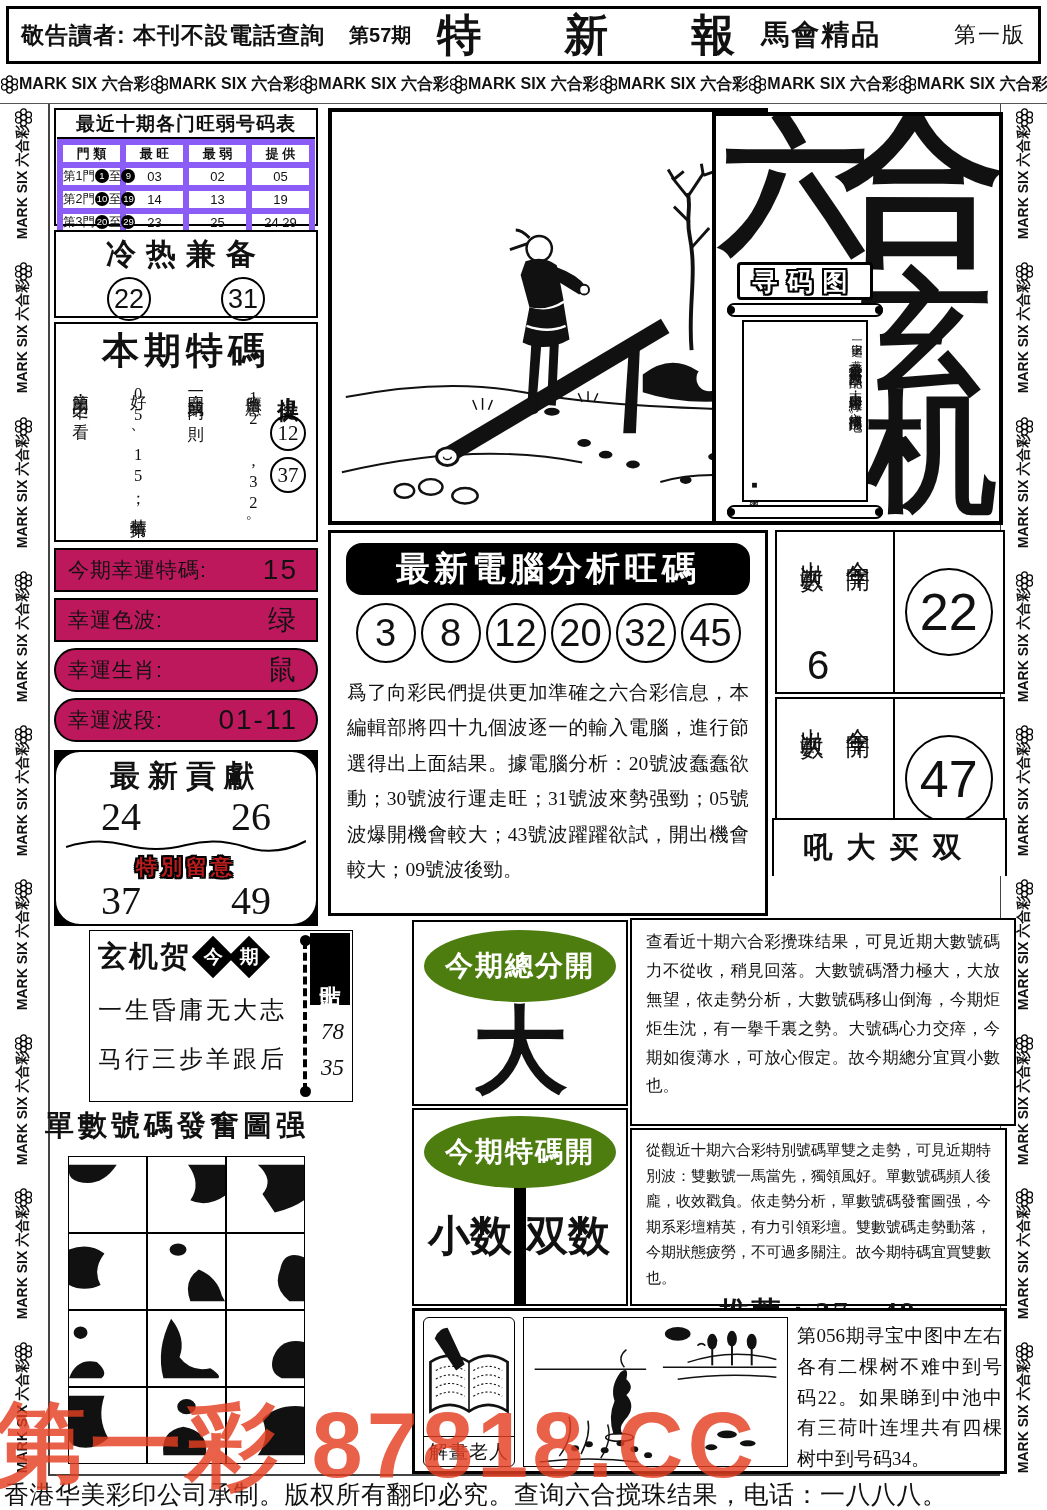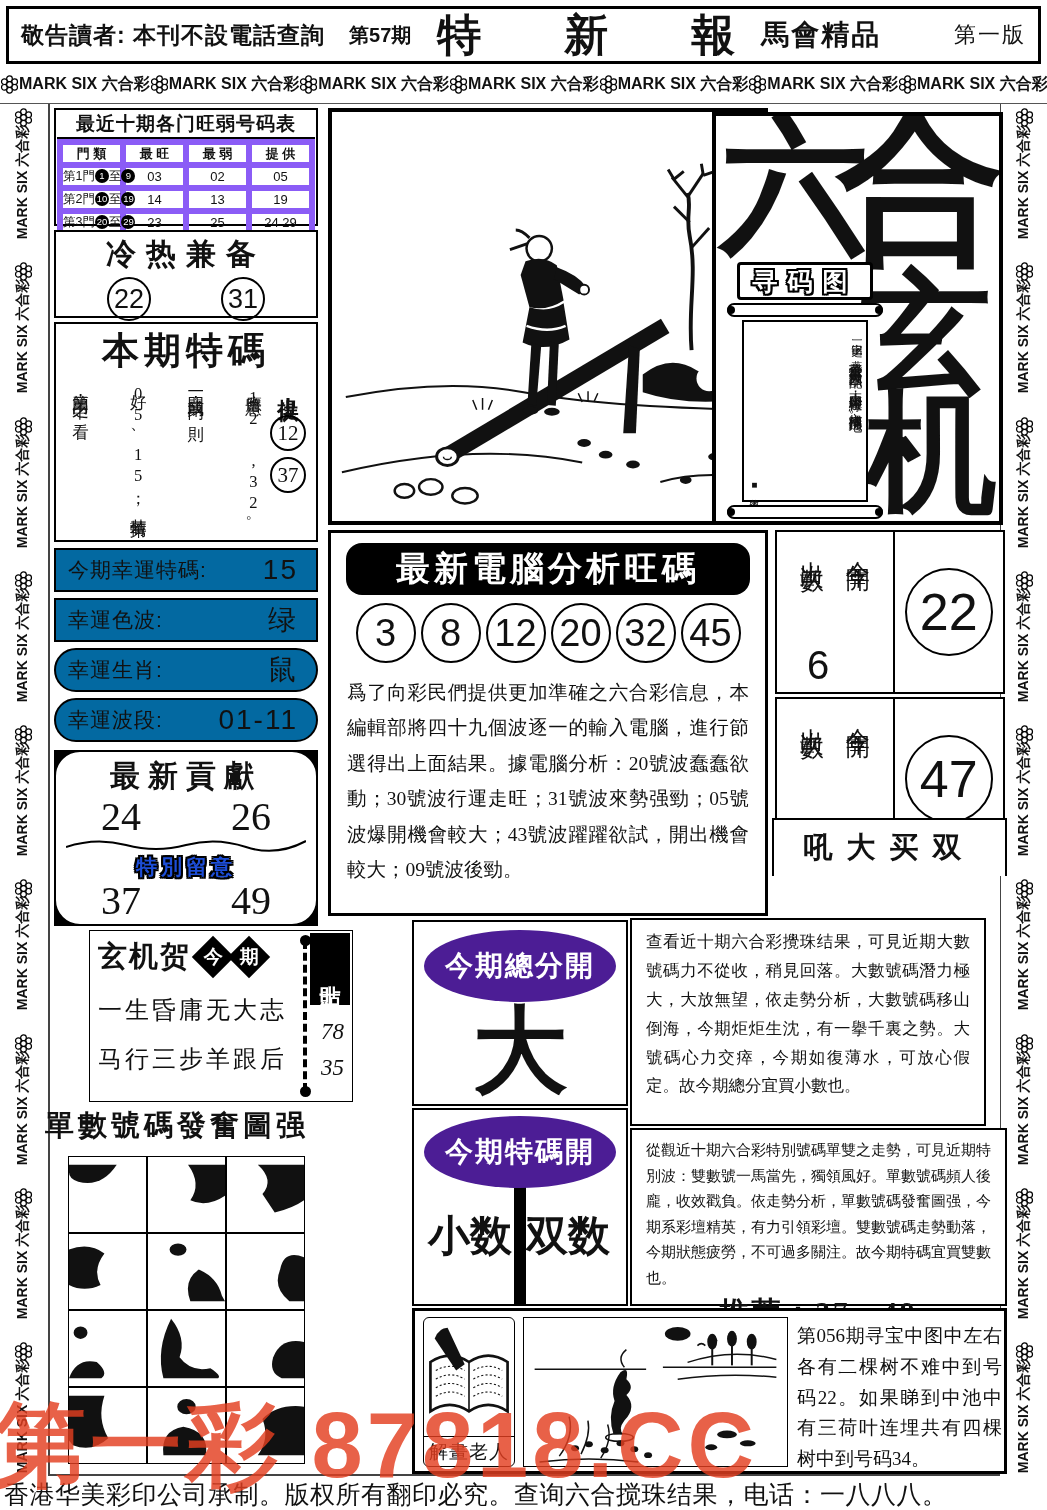--- a/index.html
+++ b/index.html
@@ -53,31 +53,31 @@
   .sp-body{display:flex;justify-content:space-between;padding:6px 10px 0 14px;height:160px;}
   #spec-cols{display:flex;flex:1;justify-content:space-between;padding-right:8px;}
   .vcol{writing-mode:vertical-rl;text-orientation:upright;font-size:16.5px;line-height:1.15;letter-spacing:2px;}
   .sp-provide{display:flex;flex-direction:column;align-items:center;gap:6px;}
   .sp-provide .vcol{font-size:21px;font-weight:bold;}
   .sp-circle{width:36px;height:36px;border:2px solid #000;border-radius:50%;display:flex;align-items:center;
              justify-content:center;font-size:21px;flex:none;}
 
   #lucky-rows{position:absolute;left:54px;top:548px;width:264px;}
   .lucky-row{height:44px;border:2px solid #000;margin-bottom:6px;display:flex;align-items:center;
-             padding:0 12px;background:#0369a1;}
+             padding:0 12px;background:#be185d;}
   .lucky-row.round{border-radius:22px;}
   .lk-label{font-size:21px;letter-spacing:1px;}
   .lk-value{margin-left:auto;font-size:28px;letter-spacing:2px;padding-right:6px;}
 
   #contrib{left:54px;top:750px;width:264px;height:176px;background:#000;border:none;}
   .ct-inner{position:absolute;inset:0;background:#fff;border:2.5px solid #000;border-radius:26px;
             display:flex;flex-direction:column;align-items:center;}
   .ct-title{font-size:30px;font-weight:bold;letter-spacing:8px;margin-top:4px;}
   .ct-pair{display:flex;gap:90px;font-size:40px;line-height:1;}
-  .ct-note{font-size:21px;font-weight:bold;letter-spacing:4px;color:#1d4ed8;
+  .ct-note{font-size:21px;font-weight:bold;letter-spacing:4px;color:#b91c1c;
            text-shadow:-2px -2px 0 #000,2px -2px 0 #000,-2px 2px 0 #000,2px 2px 0 #000,0 2px 0 #000,0 -2px 0 #000,2px 0 0 #000,-2px 0 0 #000;}
   .ct-wave{margin:-2px 0;}
 
   #verse-box{left:54px;top:930px;width:264px;height:172px;border-width:1.5px;margin-left:35px;}
   .vs-left{position:absolute;left:8px;top:6px;width:196px;}
   .vs-title{display:flex;align-items:center;gap:4px;}
   .vs-prefix{font-size:29px;font-weight:bold;letter-spacing:2px;}
   .diamond{width:30px;height:30px;background:#000;transform:rotate(45deg);display:flex;align-items:center;
            justify-content:center;margin:0 3px;flex:none;}
   .dchar{transform:rotate(-45deg);color:#fff;font-size:19px;font-weight:bold;}
@@ -103,34 +103,34 @@
 
   #computer{left:328px;top:530px;width:440px;height:386px;border-width:3px;}
   .cp-banner{width:404px;height:52px;margin:10px auto 8px;background:#000;border-radius:16px;color:#fff;
              display:flex;align-items:center;justify-content:center;font-size:34px;font-weight:bold;letter-spacing:4px;}
   #comp-nums{display:flex;justify-content:center;gap:5px;margin:4px 0 8px;}
   .comp-circle{width:60px;height:60px;border:2.5px solid #000;border-radius:50%;display:flex;align-items:center;
                justify-content:center;font-size:38px;}
   .cp-par{padding:4px 16px 0;font-size:19.5px;line-height:1.82;text-align:justify;}
 
   #total-box{left:412px;top:920px;width:216px;height:186px;}
-  .oval{background:#4c1d95;color:#fff;border-radius:50%;display:flex;align-items:center;justify-content:center;
+  .oval{background:#4d7c0f;color:#fff;border-radius:50%;display:flex;align-items:center;justify-content:center;
         font-weight:bold;}
   .tt-oval{width:192px;height:72px;margin:8px auto 0;font-size:28px;letter-spacing:2px;}
   .tt-char{font-size:95px;text-align:center;line-height:1;margin-top:2px;font-weight:bold;}
 
   #spopen-box{left:412px;top:1108px;width:216px;height:198px;}
   .so-oval{width:192px;height:72px;margin:6px auto 0;font-size:28px;letter-spacing:2px;position:relative;z-index:2;}
   .so-stem{position:absolute;left:50%;top:70px;transform:translateX(-50%);width:12px;bottom:0;background:#000;}
   .so-left,.so-right{position:absolute;top:98px;font-size:42px;font-weight:bold;letter-spacing:0;}
   .so-left{left:14px;} .so-right{right:16px;}
 
   #roar-title{left:772px;top:818px;width:235px;height:58px;border-bottom:none;display:flex;align-items:center;
               justify-content:center;font-size:29px;font-weight:bold;letter-spacing:14px;white-space:nowrap;}
-  #roar-body{left:630px;top:918px;width:356px;height:208px;padding:8px 14px 0;}
+  #roar-body{left:630px;top:918px;width:386px;height:208px;padding:8px 14px 0;}
   .roar-par{font-size:16.5px;line-height:1.75;text-align:justify;}
   .rec{font-size:29px;text-align:center;letter-spacing:3px;margin-top:2px;font-weight:bold;}
 
   #oe-body{left:630px;top:1128px;width:377px;height:178px;padding:8px 14px 0;}
   .oe-par{font-size:15px;line-height:1.7;text-align:justify;}
 
   #treasure{left:412px;top:1308px;width:595px;height:166px;border-width:3px;}
   .tr-book{position:absolute;left:8px;top:6px;width:92px;height:150px;border:1.5px solid #000;border-radius:6px;
            display:flex;flex-direction:column;}
   .tr-book svg{flex:1;width:100%;}

